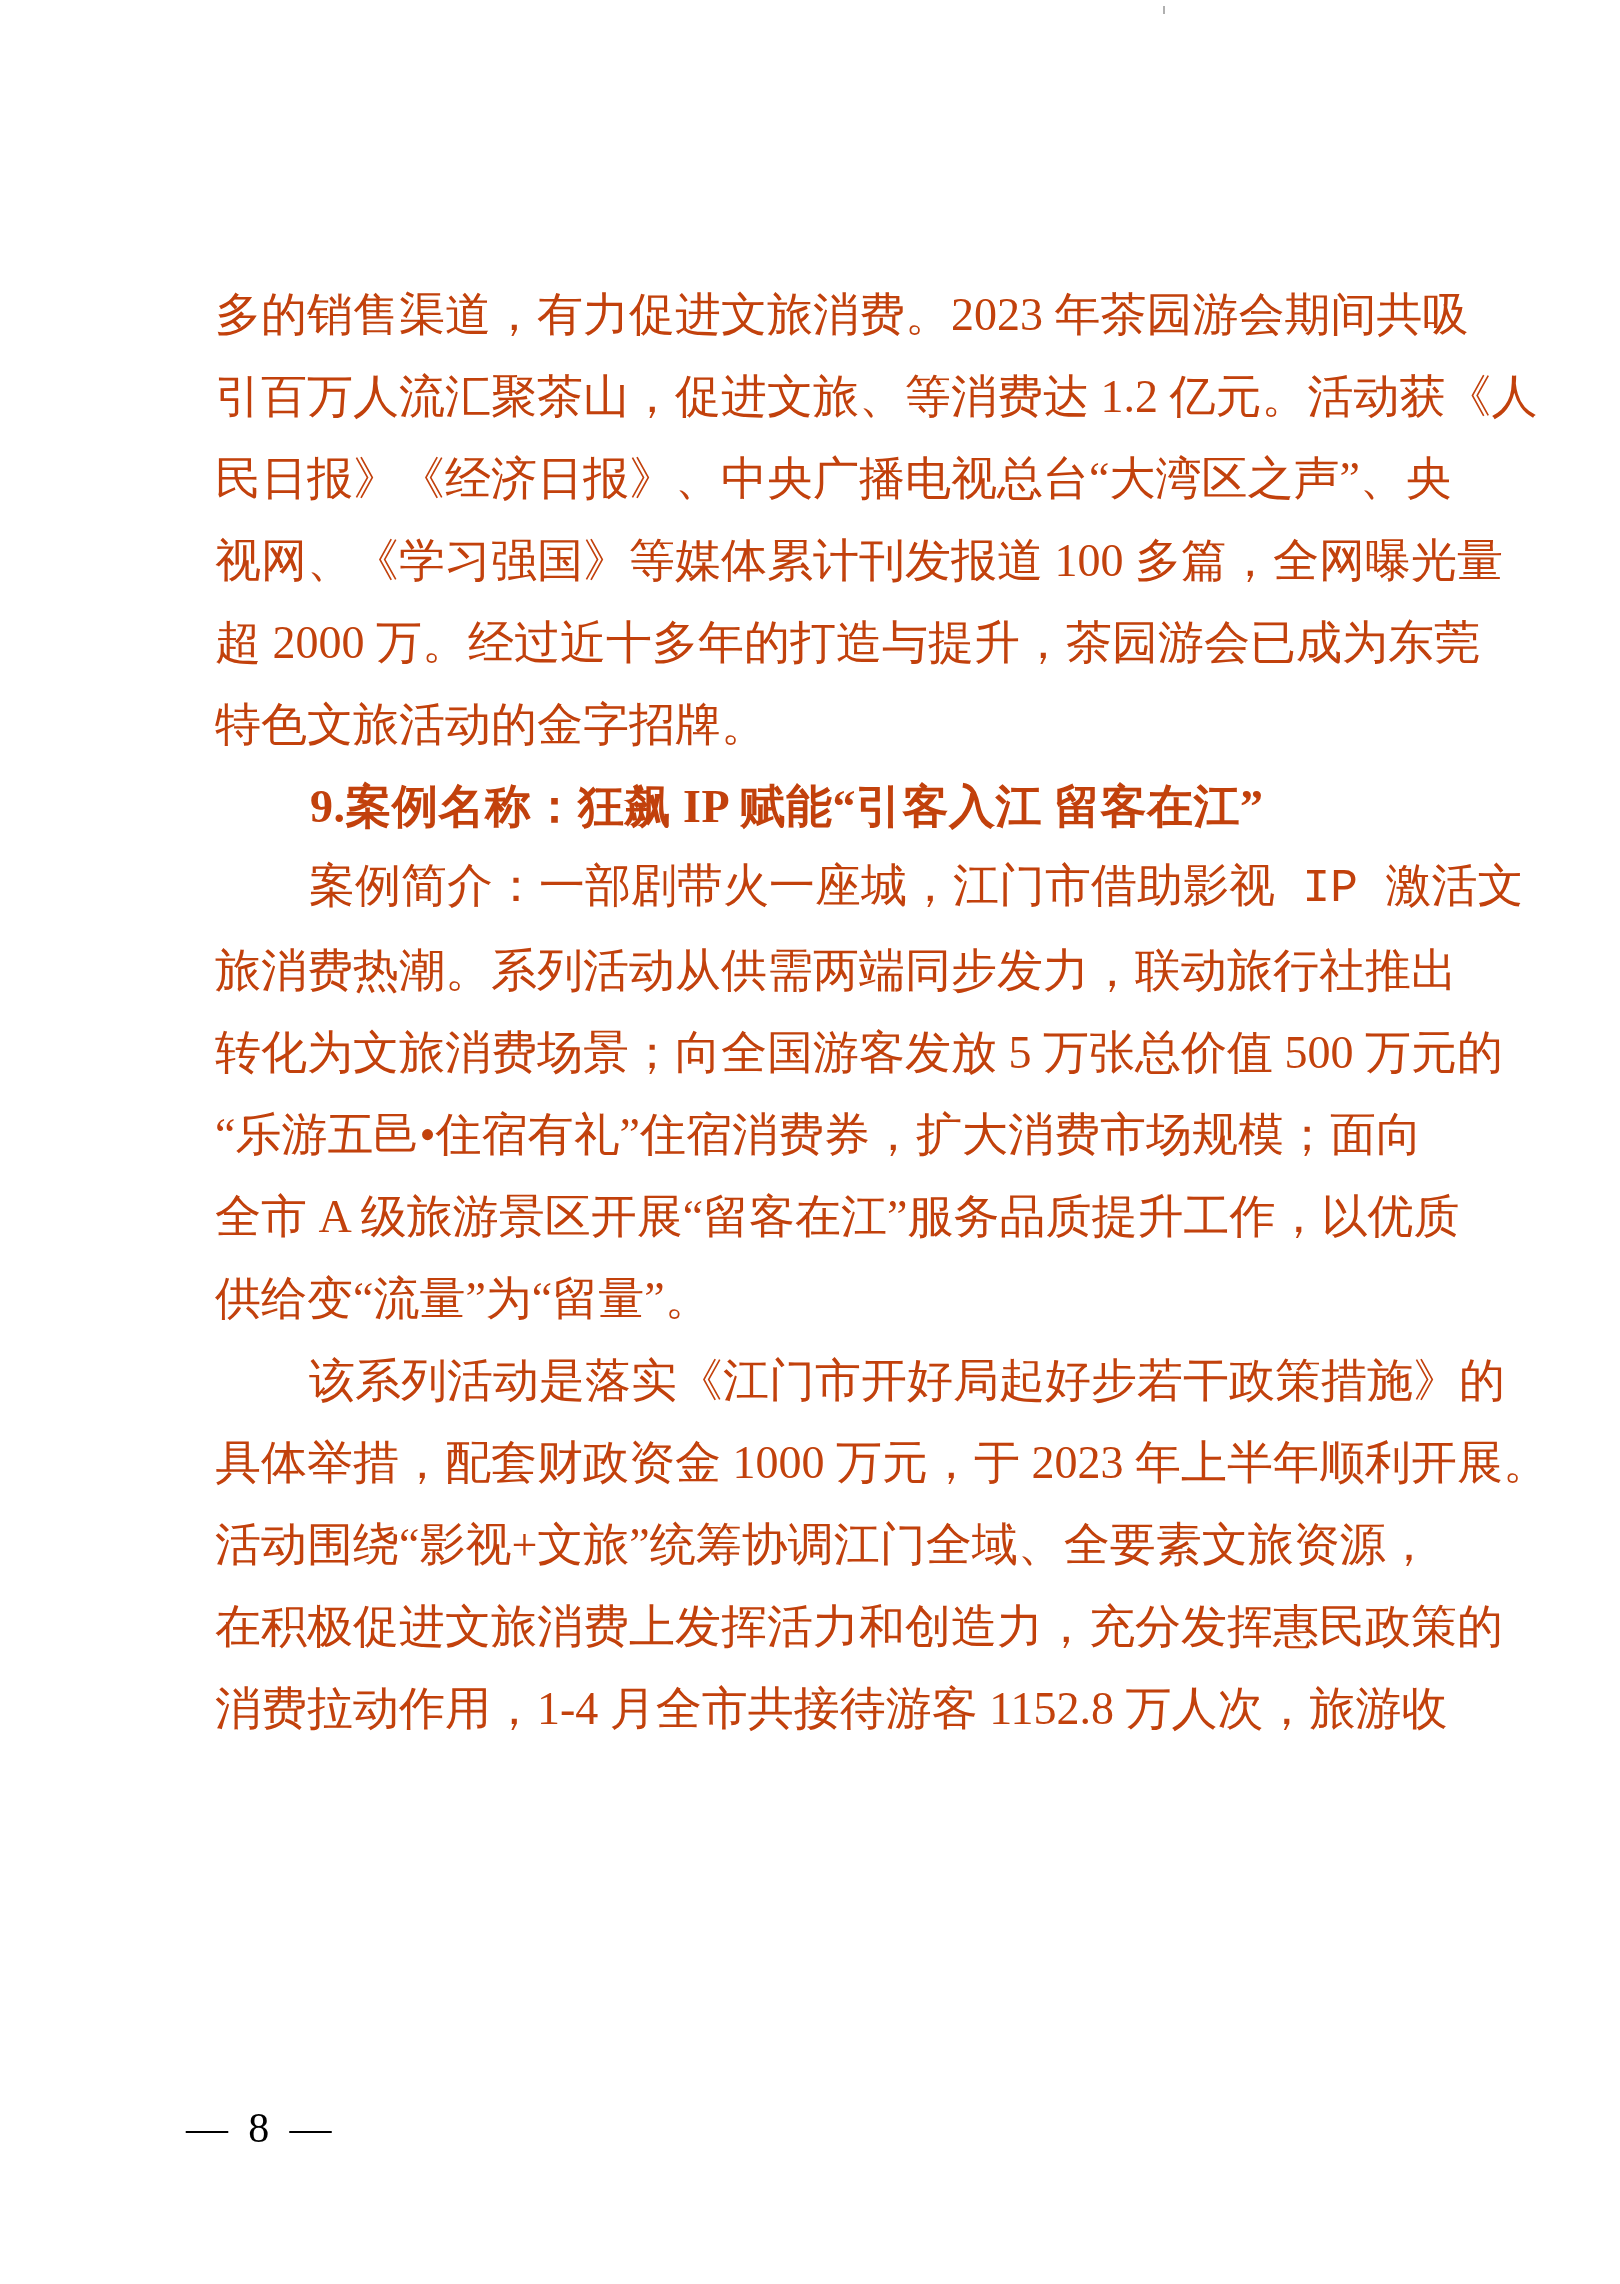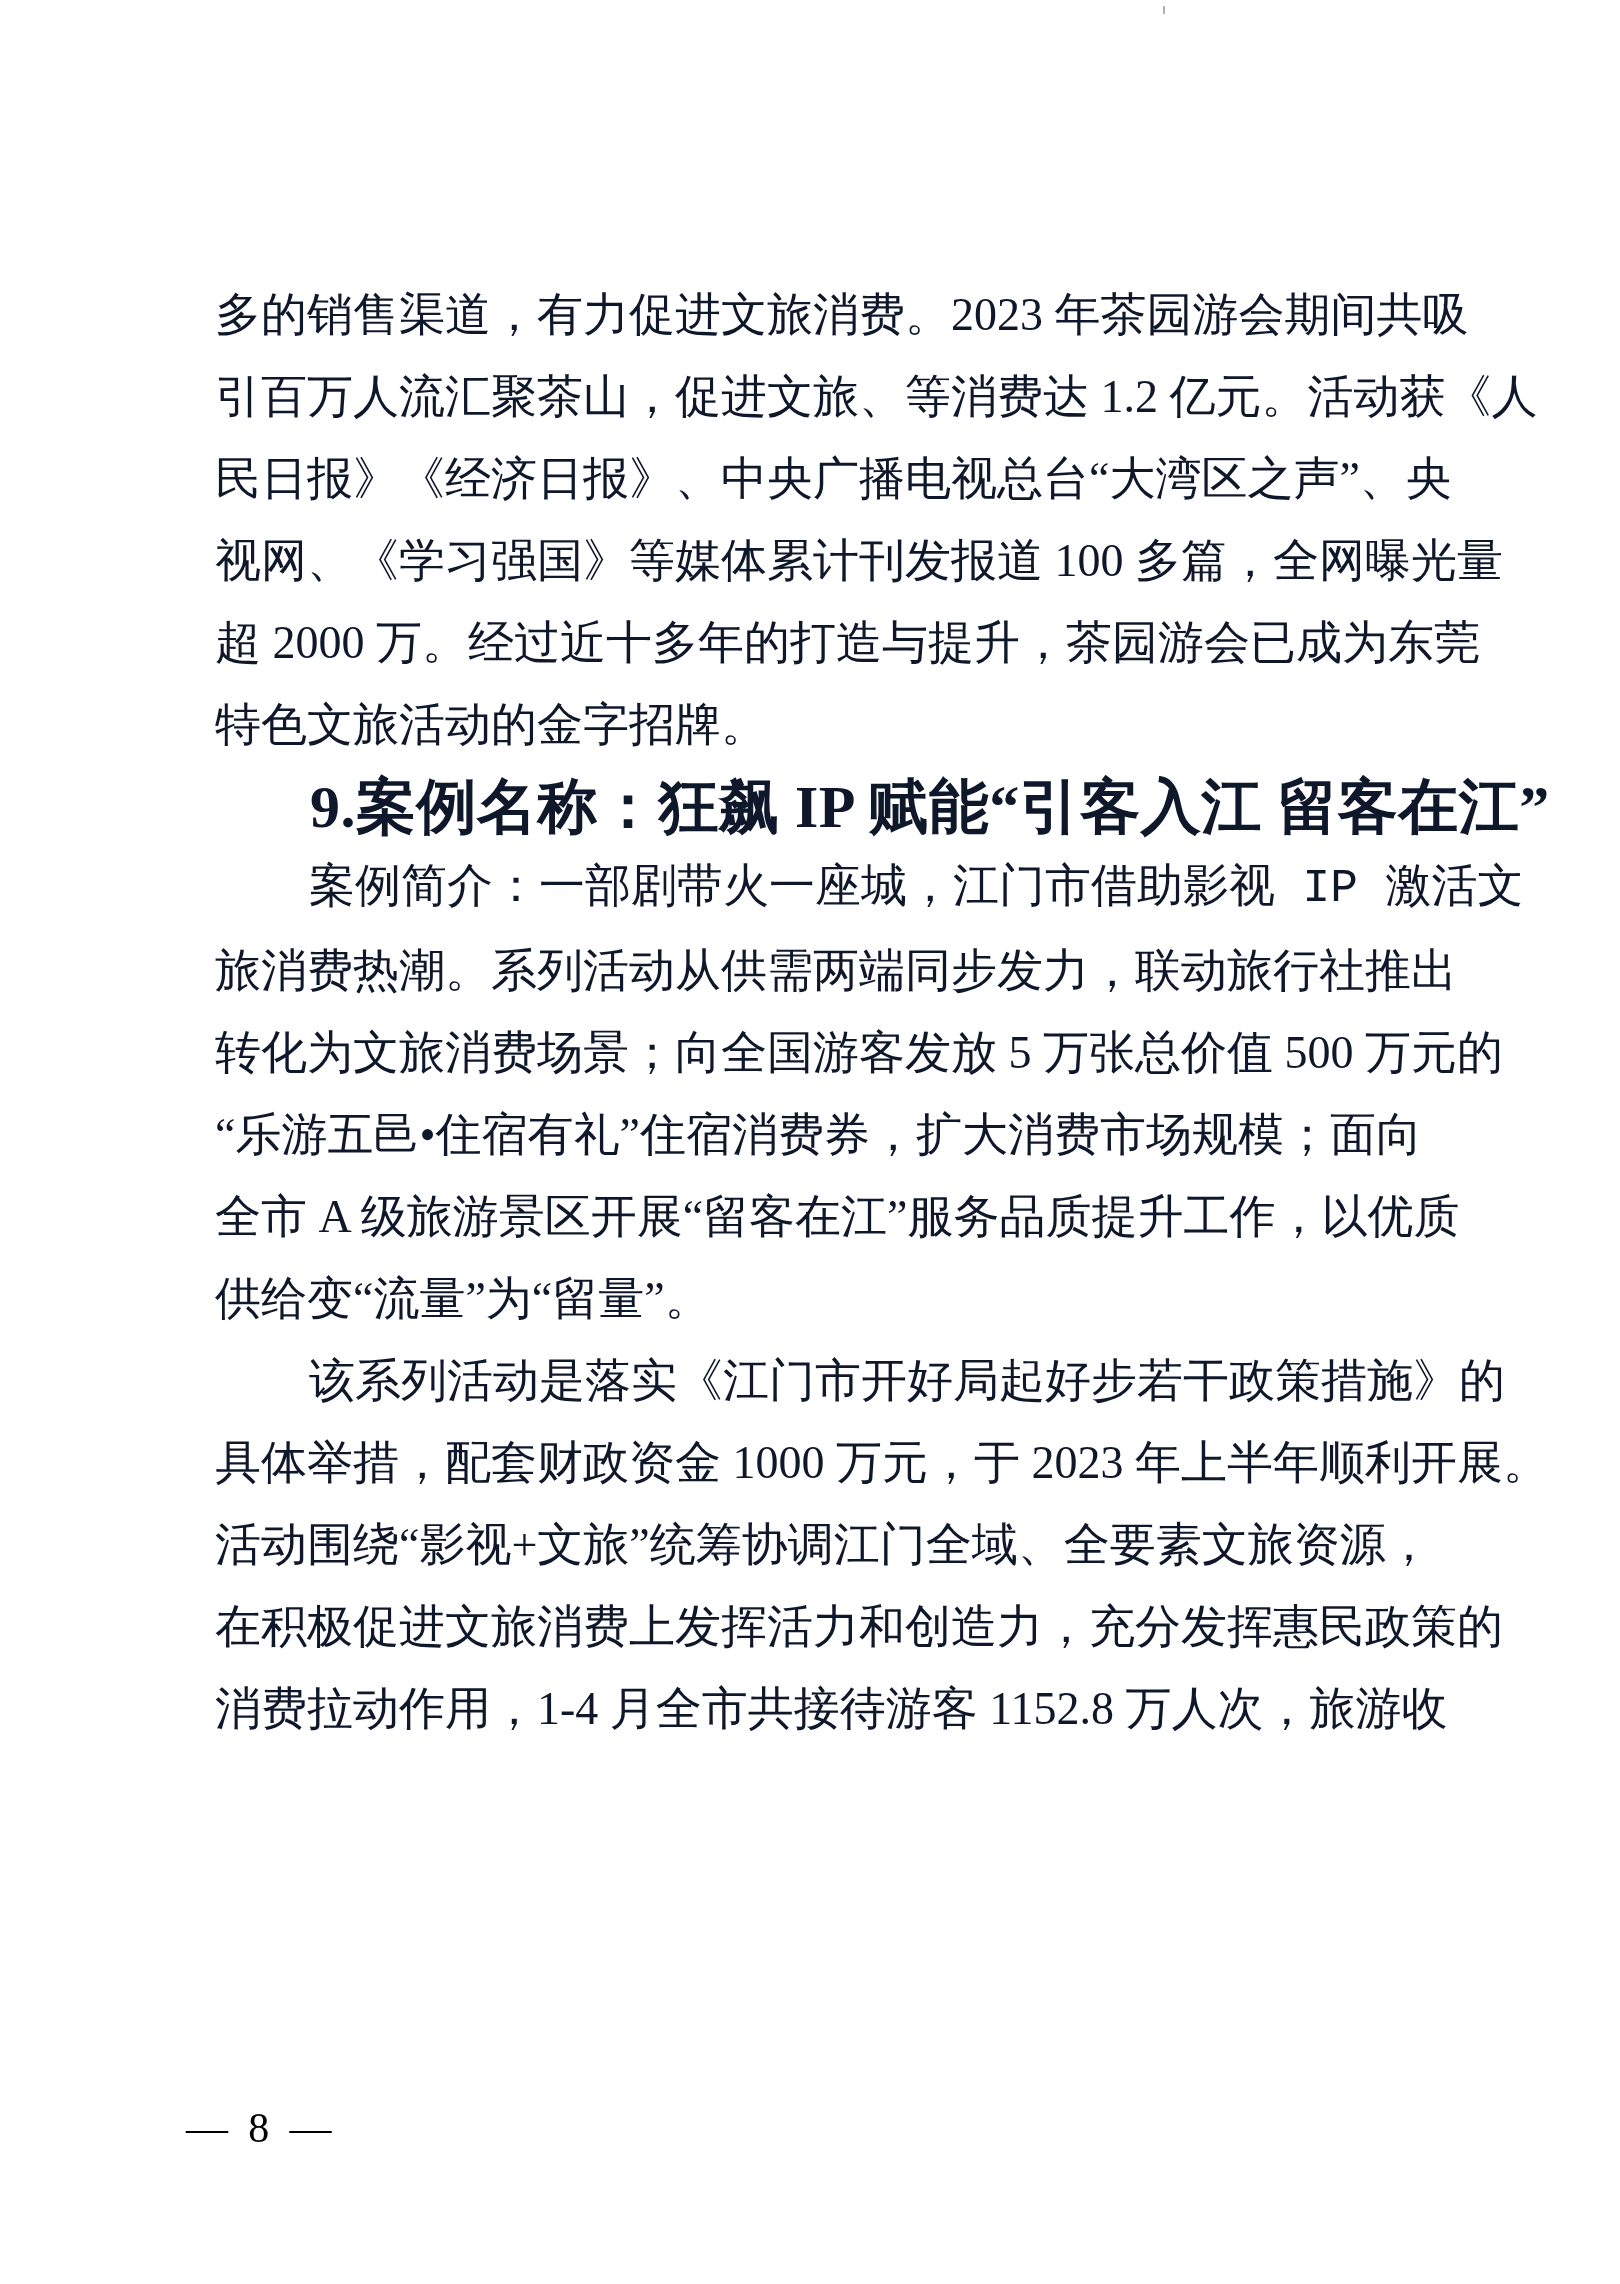--- a/index.html
+++ b/index.html
@@ -43,28 +43,28 @@
     width: 1199px;
   }
 
   
   .line {
     display: block;
     white-space: pre;
     font-size: 46px;
     line-height: 82px;
     letter-spacing: 0px;
-    color: #0f172a;
+    color: #c2410c;
     font-weight: 400;
     text-rendering: optimizeLegibility;
   }
 
   .line.heading {
     font-weight: bold;
-    font-size: 60px;
+    font-size: 46px;
     letter-spacing: 0.5px;
   }
 
   .pagenum {
     position: absolute;
     left: 186px;
     top: 2104px;
     font-size: 42px;
     letter-spacing: 4.9px;
     color: #000000;

